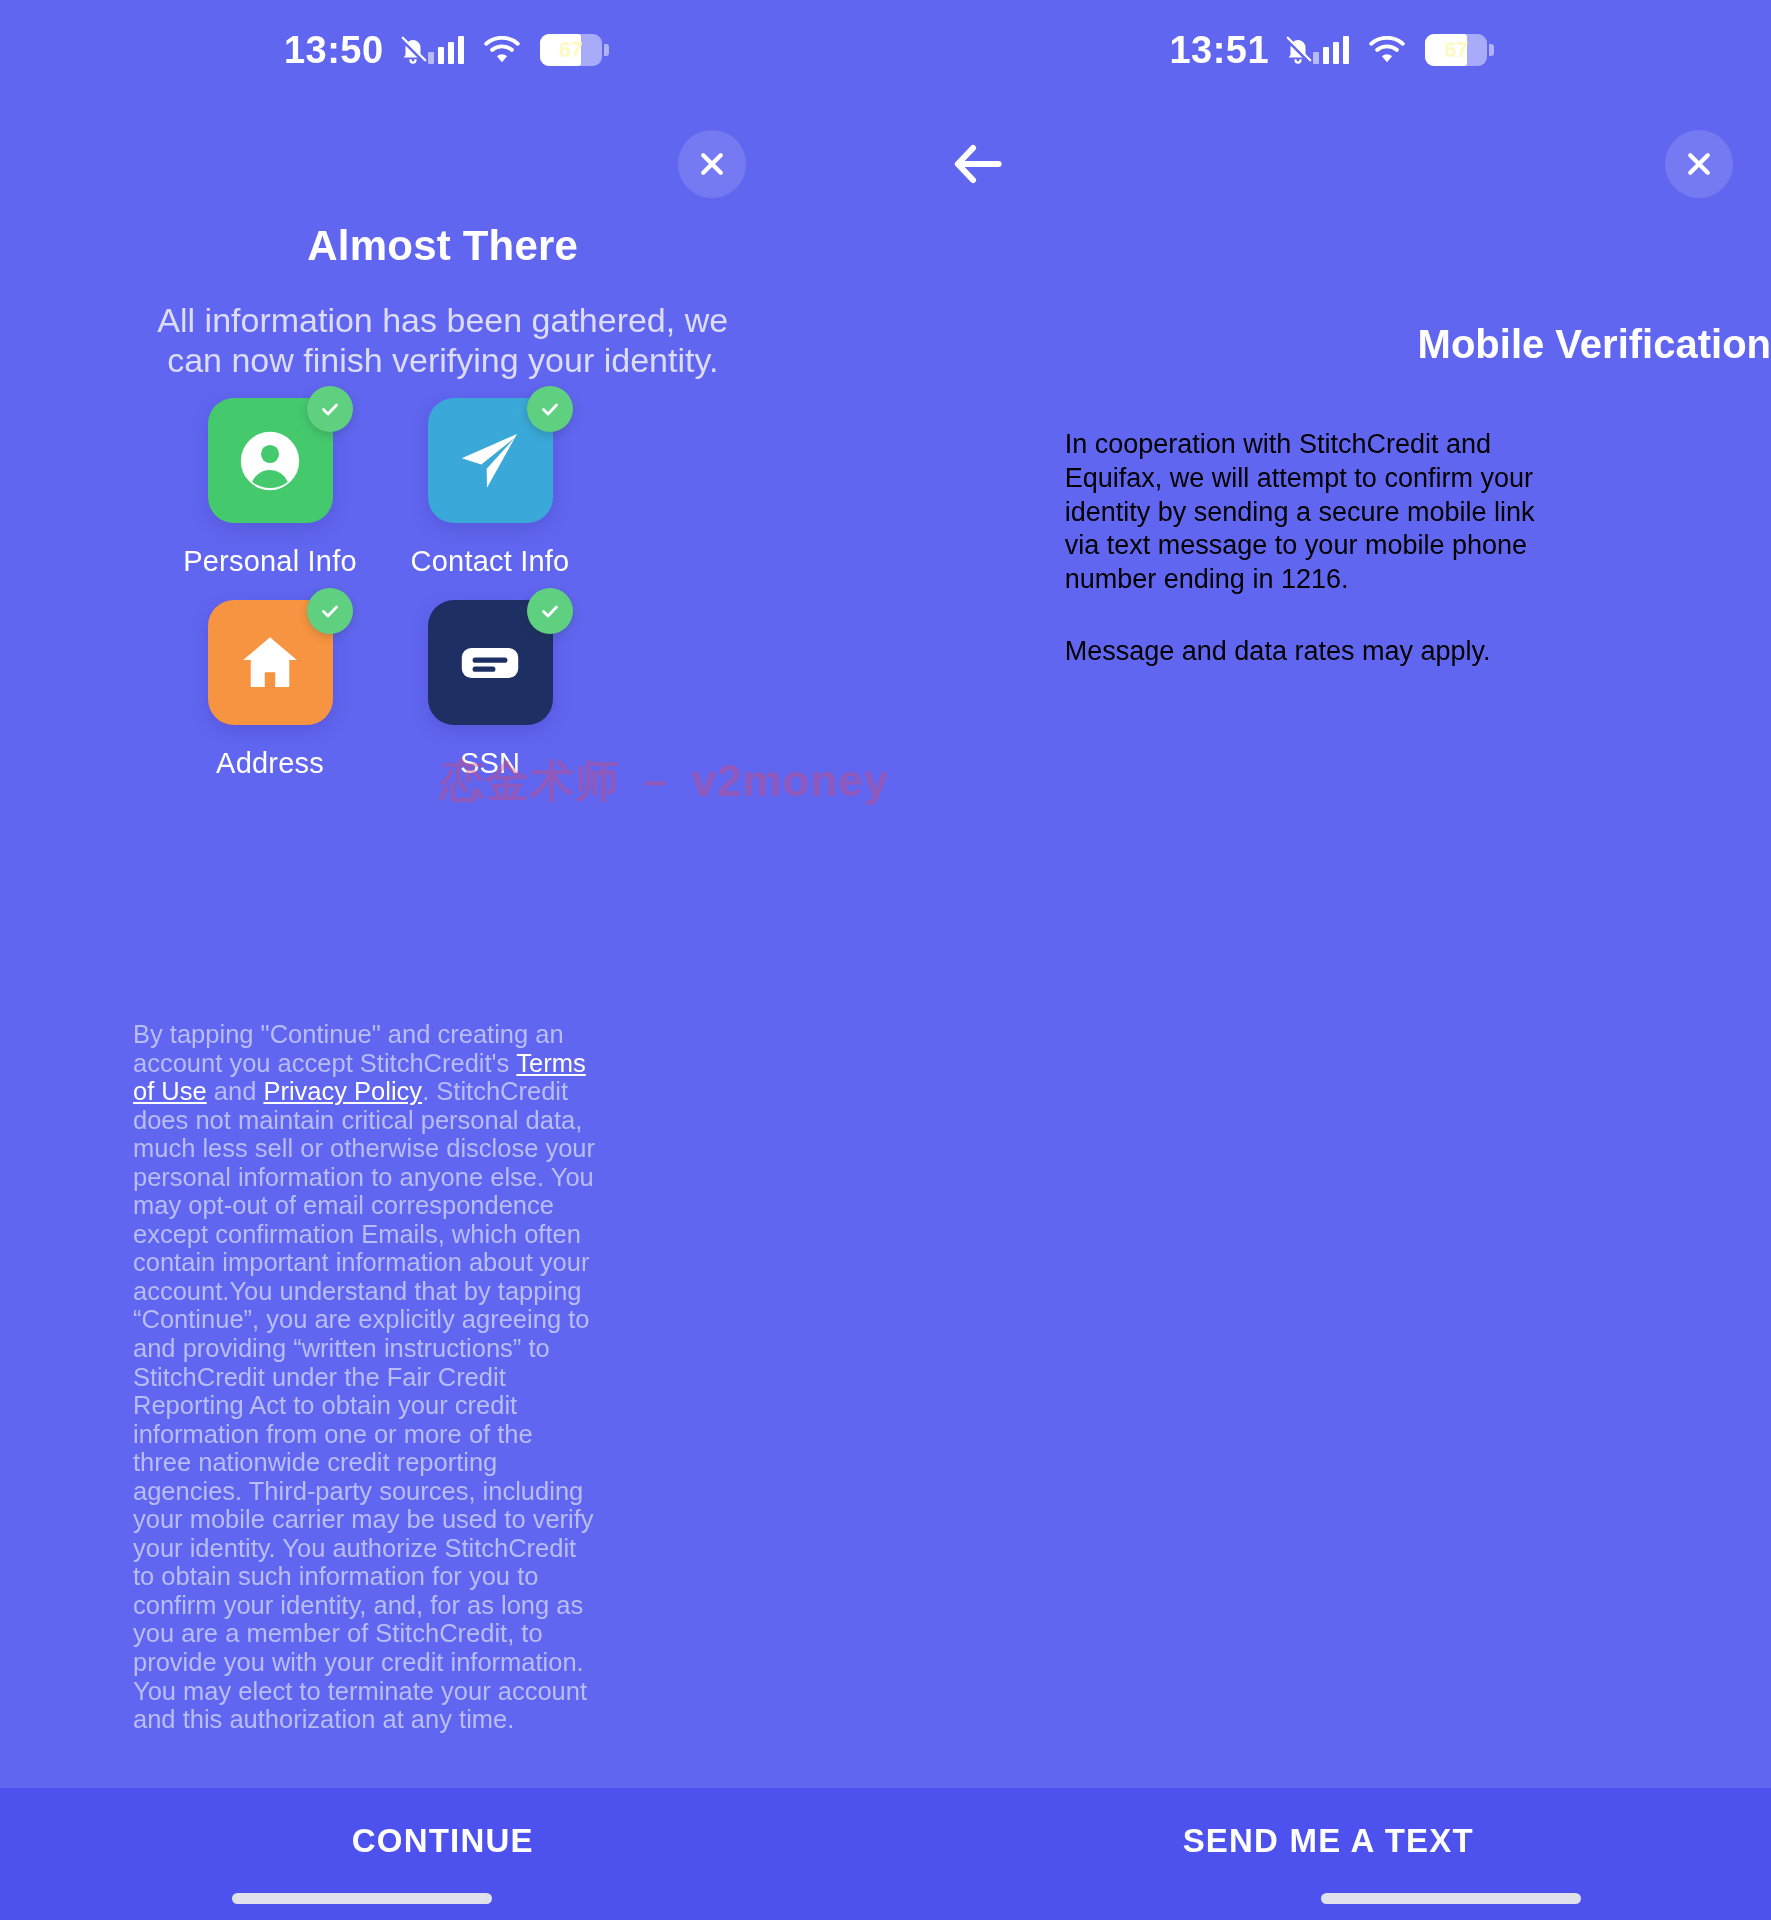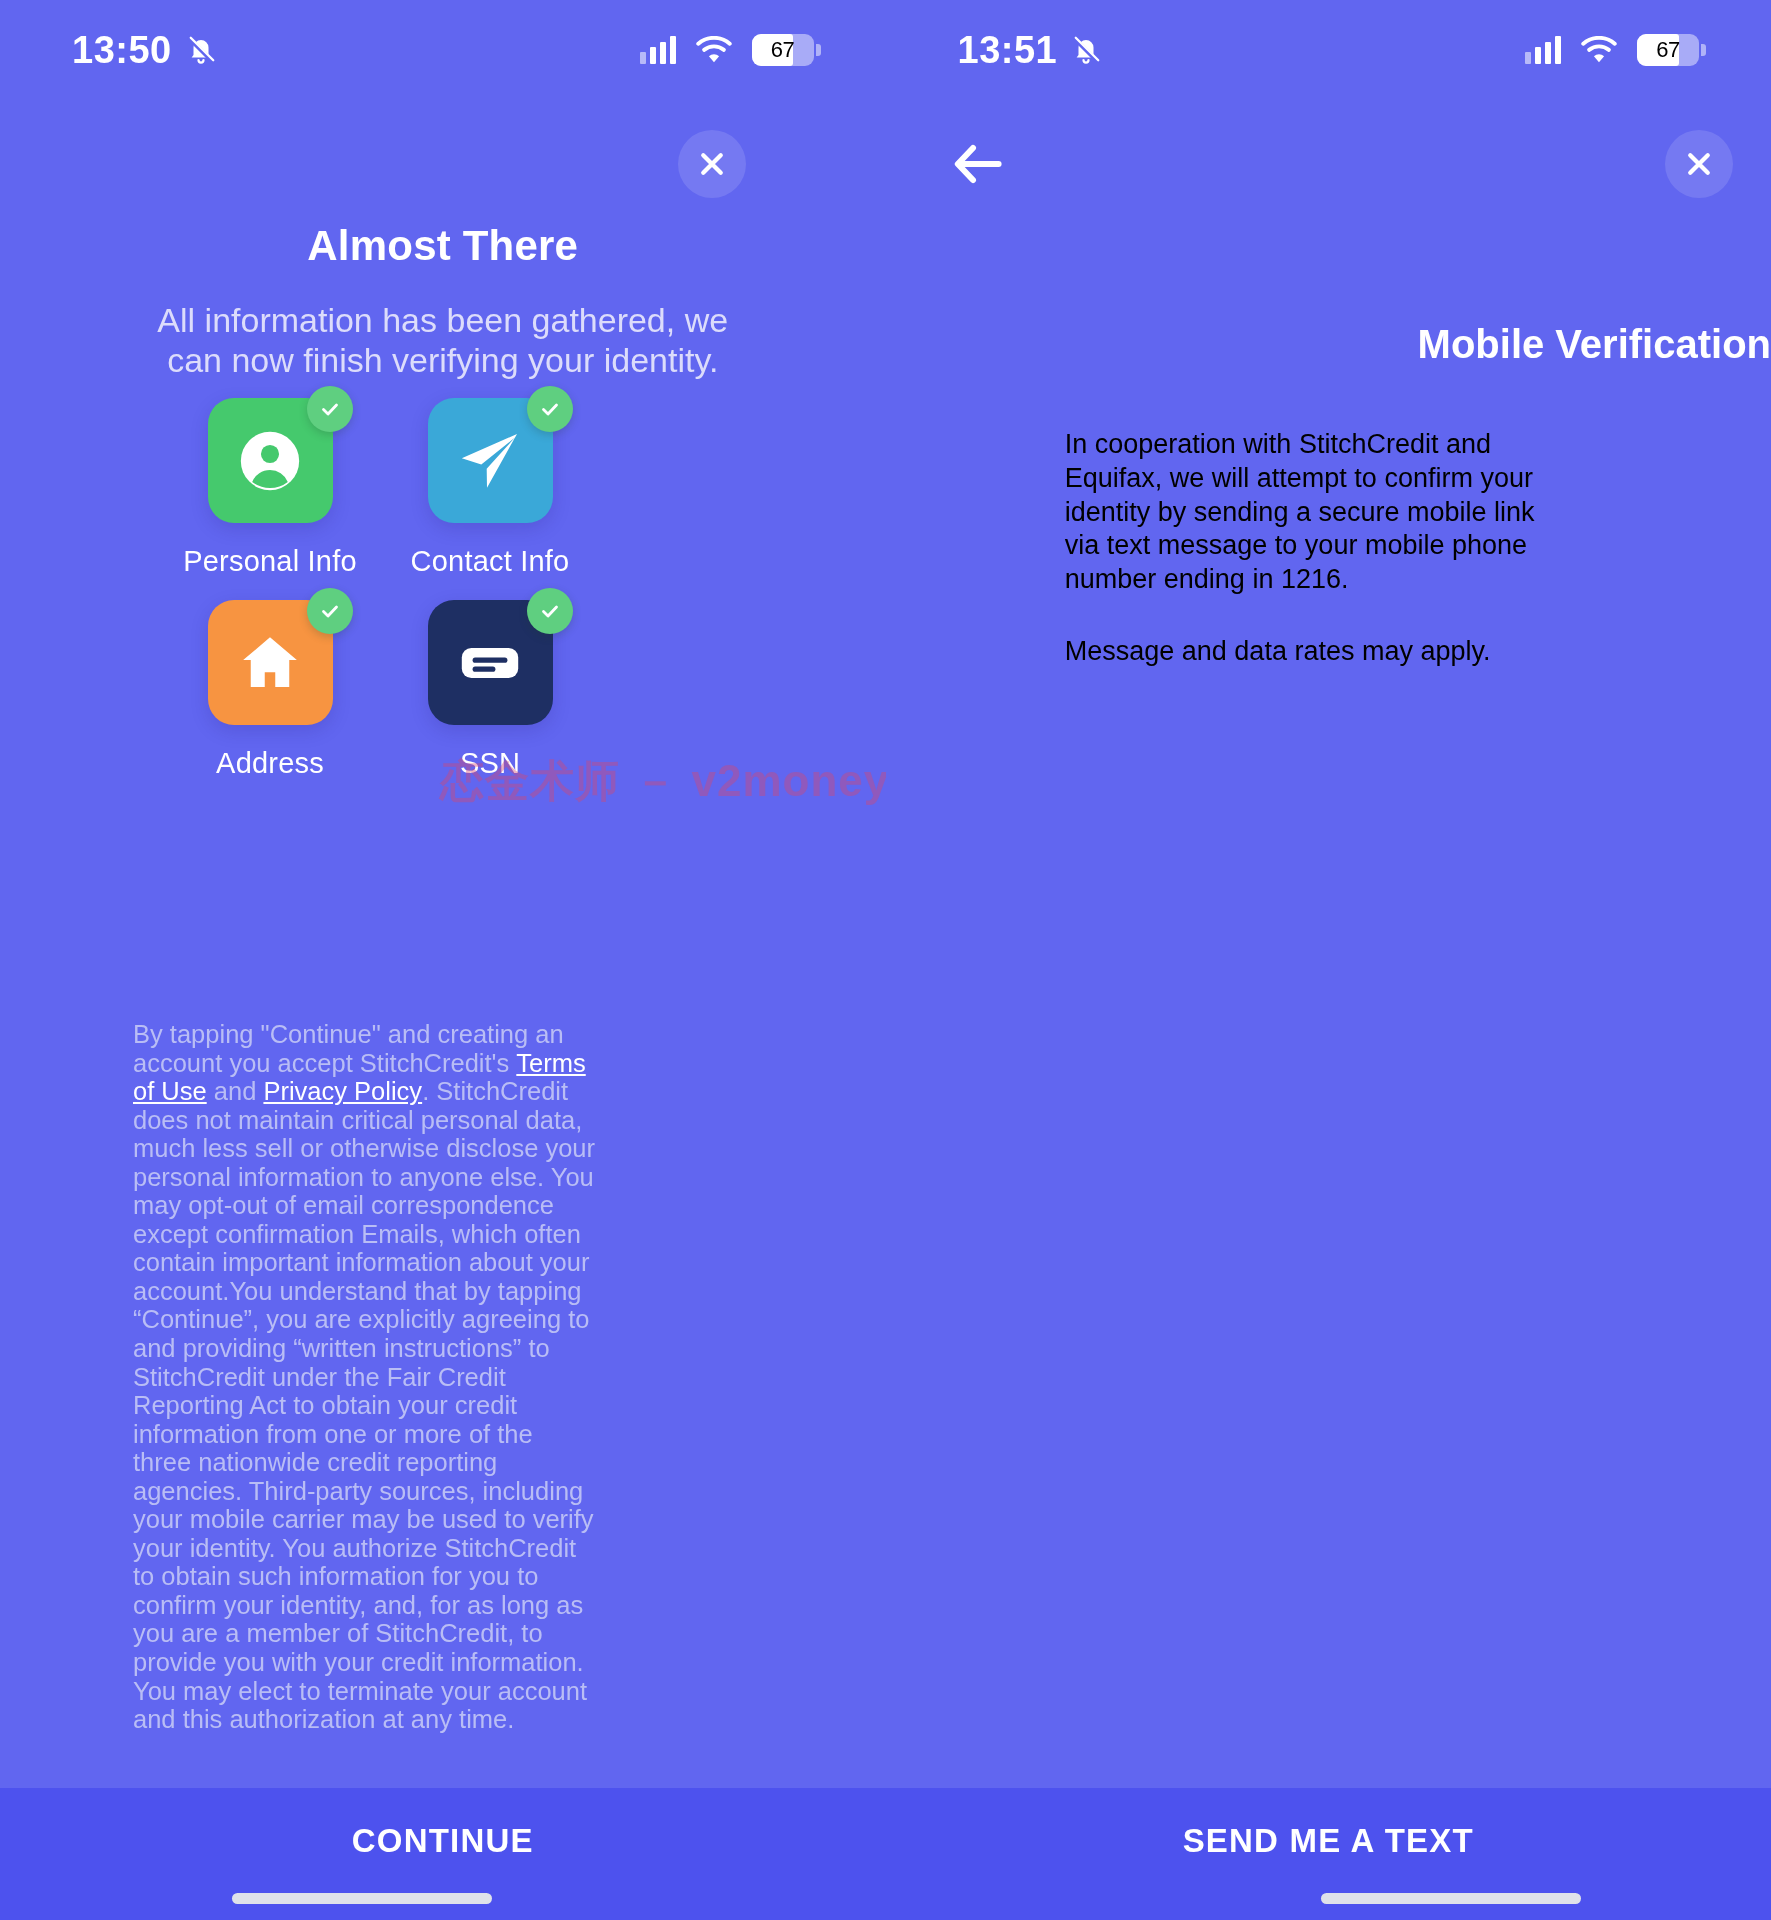--- a/index.html
+++ b/index.html
@@ -9,21 +9,21 @@
     font-family:"Liberation Sans", sans-serif;
     overflow:hidden;
   }
   .screens { display:flex; width:1771px; height:1920px; }
   .screen { position:relative; width:885.5px; height:1920px; background:#6166f0; overflow:hidden; }
   .screen.right { background:#6166f0; }
 
   
   .statusbar {
     position:absolute; top:0; left:0; right:0; height:100px;
-    display:flex; align-items:center; justify-content:space-between;
+    display:flex; align-items:center; justify-content:center;
     padding:0 72px; color:#ffffff;
   }
   .sb-left { display:flex; align-items:center; gap:14px; }
   .sb-time { font-size:38px; font-weight:600; letter-spacing:0.5px; }
   .sb-right { display:flex; align-items:center; gap:20px; }
   .icon-bell-slash { position:relative; width:30px; height:34px; display:block; }
   .icon-signal { display:flex; align-items:flex-end; gap:4px; height:28px; }
   .icon-signal i { display:block; width:6px; background:#ffffff; border-radius:1px; }
   .icon-signal i:nth-child(1){ height:12px; opacity:.55; }
   .icon-signal i:nth-child(2){ height:17px; }
@@ -33,21 +33,21 @@
   .battery {
     position:relative; width:62px; height:32px; border-radius:9px;
     background:rgba(255,255,255,.45); display:flex; align-items:center;
   }
   .battery .fill {
     position:absolute; left:0; top:0; bottom:0; width:67%;
     background:#ffffff; border-radius:9px 3px 3px 9px;
   }
   .battery .pct {
     position:relative; z-index:2; width:100%; text-align:center;
-    font-size:22px; font-weight:400; color:#000000; letter-spacing:-.5px;
+    font-size:22px; font-weight:700; color:#fef9c3; letter-spacing:-.5px;
   }
   .battery:after {
     content:""; position:absolute; right:-7px; top:10px;
     width:5px; height:12px; background:rgba(255,255,255,.5);
     border-radius:0 3px 3px 0;
   }
 
   
   .nav { position:absolute; top:130px; left:0; right:0; height:70px; }
   .circle-btn {

